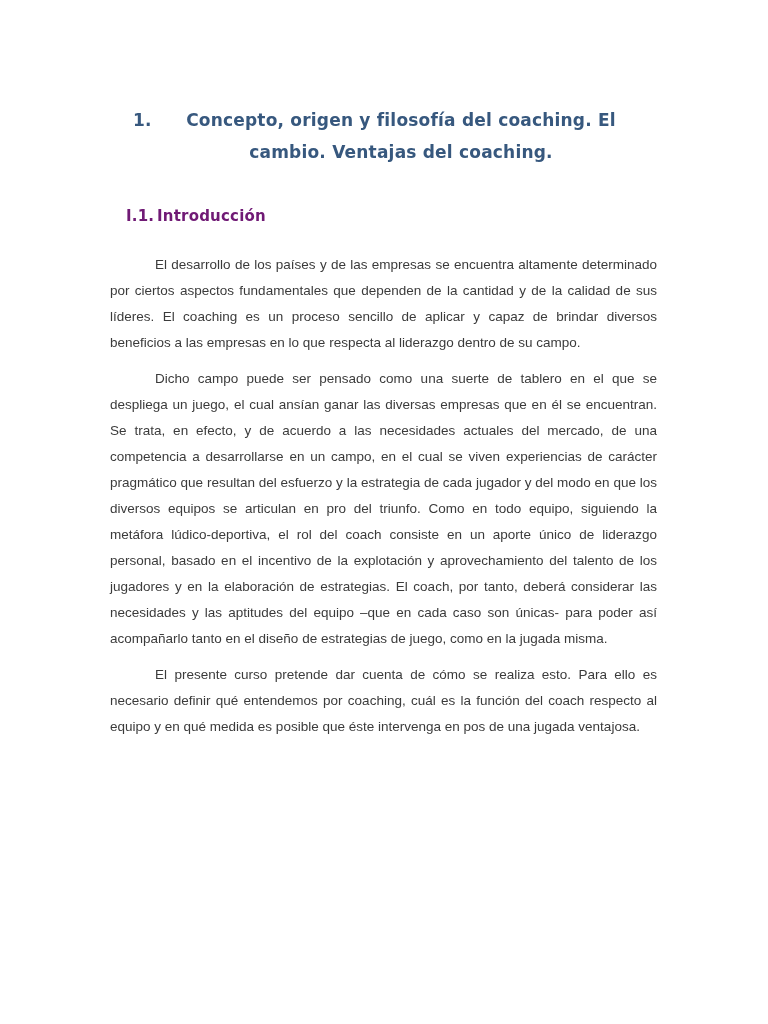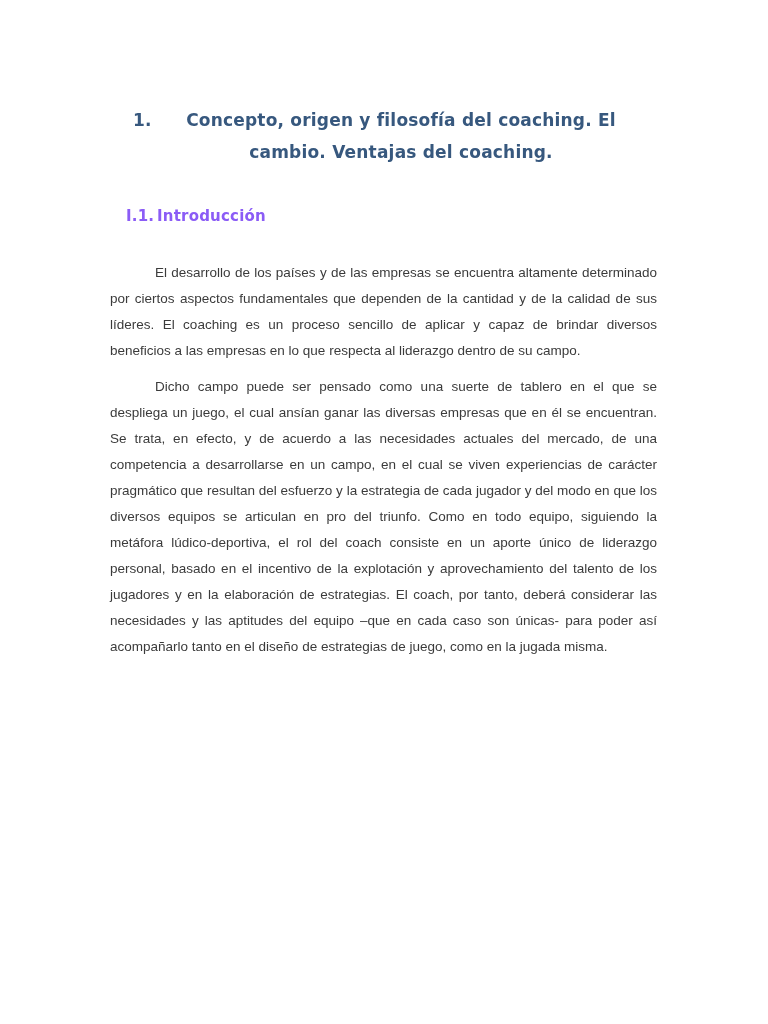--- a/index.html
+++ b/index.html
@@ -34,28 +34,28 @@
     max-width: 492px;
     text-align: center;
   }
   .h2 {
     display: flex;
     margin: 36px 0 0 16px;
     font-family: "DejaVu Sans", sans-serif;
     font-weight: bold;
     font-size: 15px;
     line-height: 24px;
-    color: #8b5cf6;
+    color: #701a75;
     letter-spacing: 0.2px;
   }
   .h2-num {
     flex: 0 0 31px;
   }
   .body-text {
-    margin-top: 32px;
+    margin-top: 24px;
   }
   .body-text p {
     margin: 0 0 10px 0;
     font-size: 13.5px;
     line-height: 26px;
     color: #3B3B3B;
     text-align: justify;
     text-align-last: left;
     text-indent: 45px;
   }
@@ -71,15 +71,16 @@
   </div>
 
   <div class="h2">
     <span class="h2-num">I.1.</span>
     <span class="h2-text">Introducción</span>
   </div>
 
   <div class="body-text">
     <p>El desarrollo de los países y de las empresas se encuentra altamente determinado por ciertos aspectos fundamentales que dependen de la cantidad y de la calidad de sus líderes. El coaching es un proceso sencillo de aplicar y capaz de brindar diversos beneficios a las empresas en lo que respecta al liderazgo dentro de su campo.</p>
     <p>Dicho campo puede ser pensado como una suerte de tablero en el que se despliega un juego, el cual ansían ganar las diversas empresas que en él se encuentran. Se trata, en efecto, y de acuerdo a las necesidades actuales del mercado, de una competencia a desarrollarse en un campo, en el cual se viven experiencias de carácter pragmático que resultan del esfuerzo y la estrategia de cada jugador y del modo en que los diversos equipos se articulan en pro del triunfo. Como en todo equipo, siguiendo la metáfora lúdico-deportiva, el rol del coach consiste en un aporte único de liderazgo personal, basado en el incentivo de la explotación y aprovechamiento del talento de los jugadores y en la elaboración de estrategias. El coach, por tanto, deberá considerar las necesidades y las aptitudes del equipo –que en cada caso son únicas- para poder así acompañarlo tanto en el diseño de estrategias de juego, como en la jugada misma.</p>
+    <p>El presente curso pretende dar cuenta de cómo se realiza esto. Para ello es necesario definir qué entendemos por coaching, cuál es la función del coach respecto al equipo y en qué medida es posible que éste intervenga en pos de una jugada ventajosa.</p>
   </div>
 
 </div>
 
 </body></html>

